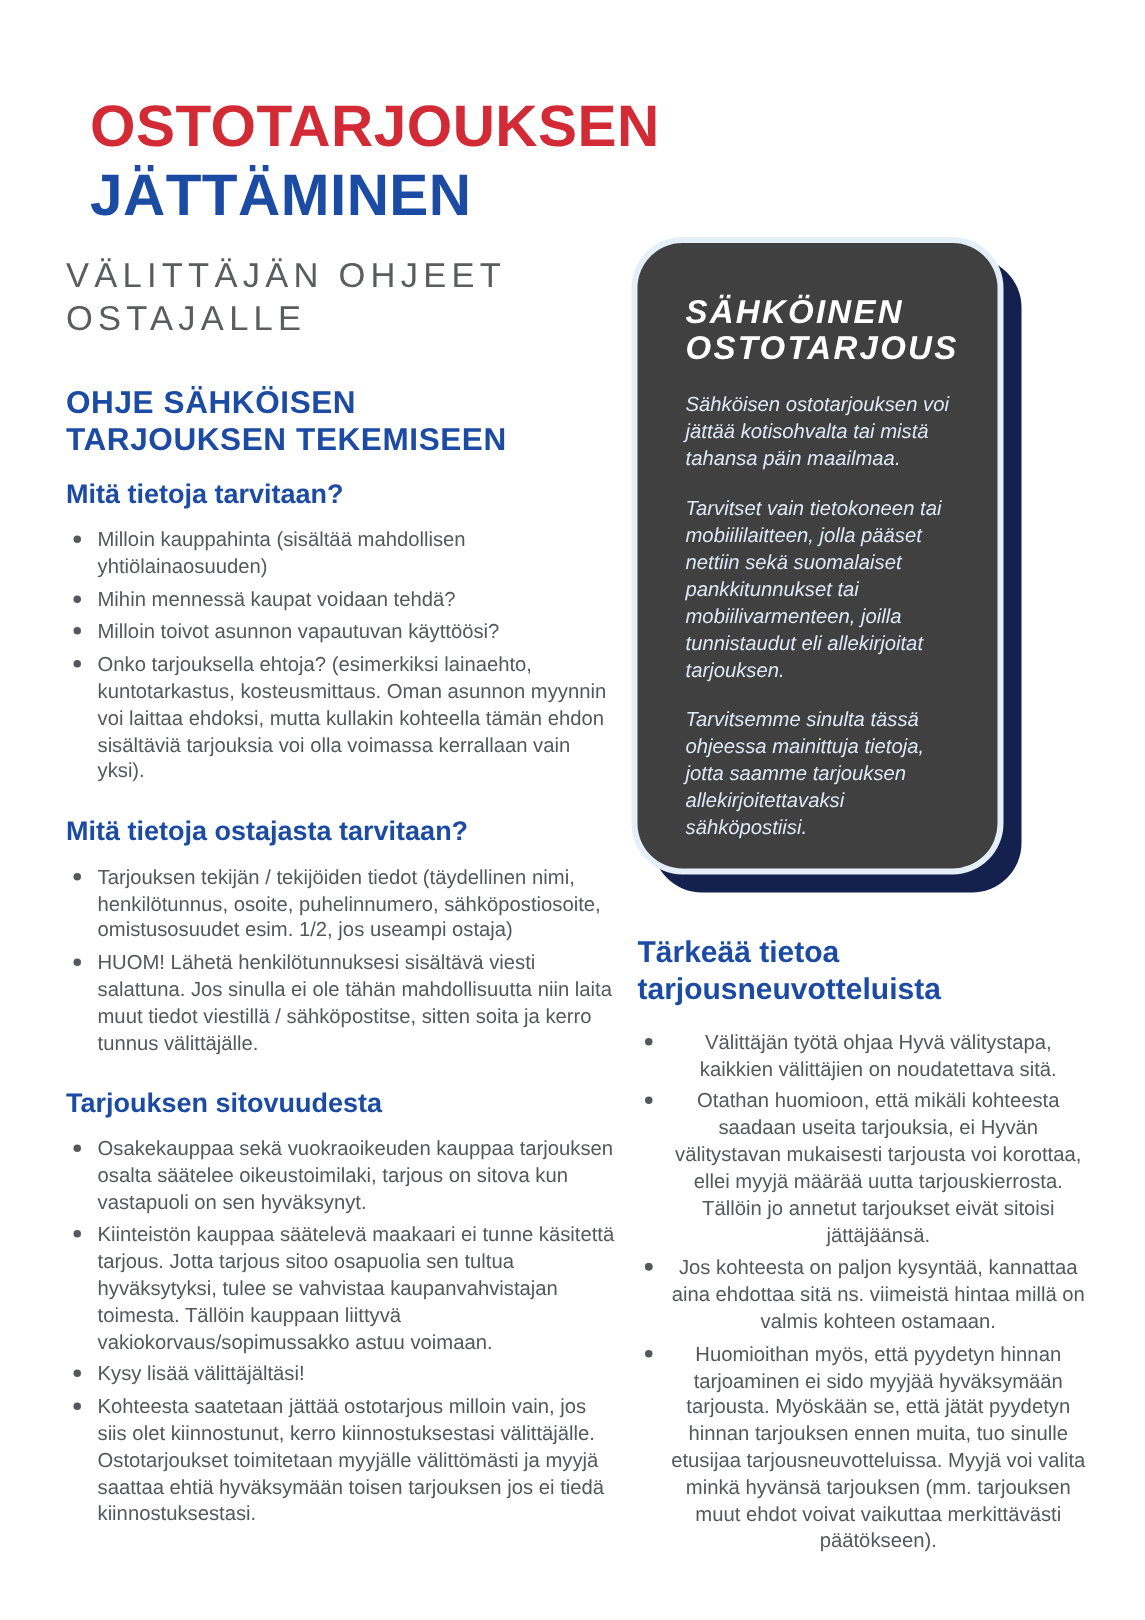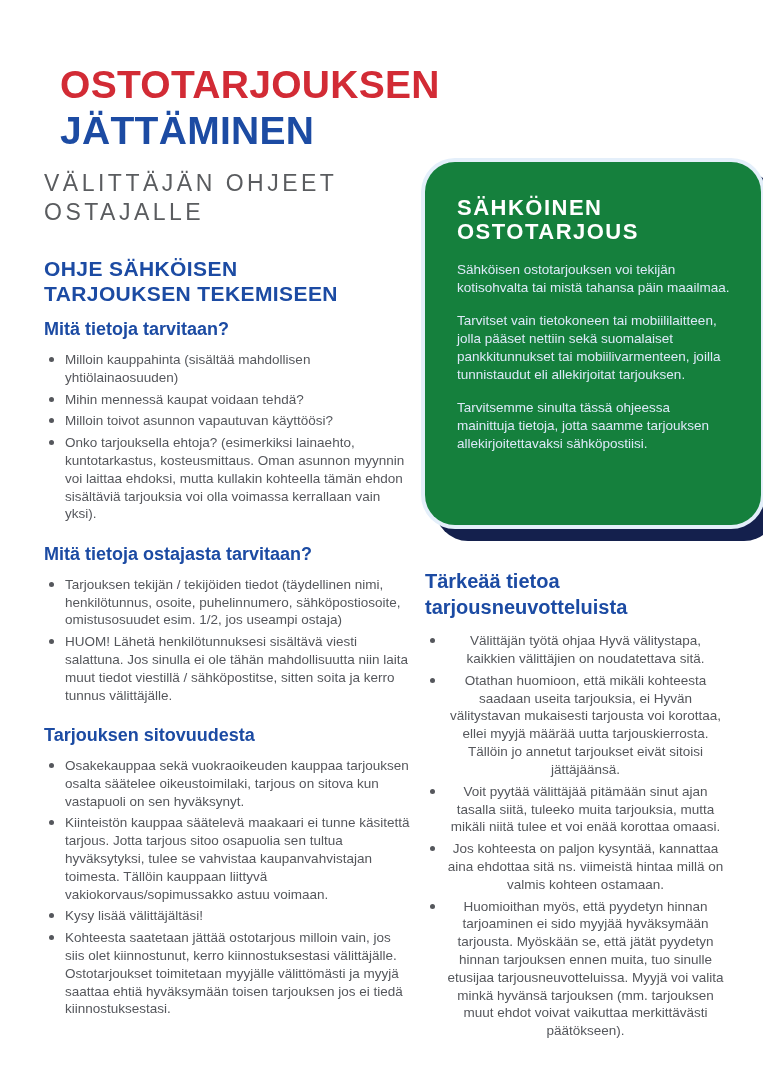--- a/index.html
+++ b/index.html
@@ -41,24 +41,25 @@
     font-size:13.5px;line-height:1.32;color:#55575c;
   }
   .dot{
     position:absolute;left:5px;top:6px;width:5px;height:5px;
     border-radius:50%;background:#55575c;
   }
 
   
   .col-right{position:absolute;left:425px;top:162px;width:300px;}
   .info-box{
-    box-sizing:border-box;width:336px;min-height:363px;
-    background:#15803d;border-radius:30px;
+    box-sizing:border-box;width:240px;min-height:363px;
+    background:#404040;border-radius:30px;
     padding:34px 30px 18px 32px;
     box-shadow:0 0 0 4px #e4effa, 13px 13px 0 3px #14204d;
+    font-style:italic;
   }
   .info-box-heading{
     margin:0;color:#ffffff;
     font-size:22px;font-weight:800;line-height:1.1;letter-spacing:1.5px;
   }
   .info-box p{
     margin:15px 0 0 0;color:#dde8f8;
     font-size:13.5px;line-height:1.33;
   }
   .info-box p:first-of-type{margin-top:17px;}
@@ -107,28 +108,28 @@
     </ul>
 
     <ul class="blist">
       <li><span class="dot"></span><span>Kohteesta saatetaan jättää ostotarjous milloin vain, jos siis olet kiinnostunut, kerro kiinnostuksestasi välittäjälle. Ostotarjoukset toimitetaan myyjälle välittömästi ja myyjä saattaa ehtiä hyväksymään toisen tarjouksen jos ei tiedä kiinnostuksestasi.</span></li>
     </ul>
   </section>
 
   <aside class="col-right">
     <div class="info-box">
       <h2 class="info-box-heading">SÄHKÖINEN OSTOTARJOUS</h2>
-      <p>Sähköisen ostotarjouksen voi tekijän kotisohvalta tai mistä tahansa päin maailmaa.</p>
+      <p>Sähköisen ostotarjouksen voi jättää kotisohvalta tai mistä tahansa päin maailmaa.</p>
       <p>Tarvitset vain tietokoneen tai mobiililaitteen, jolla pääset nettiin sekä suomalaiset pankkitunnukset tai mobiilivarmenteen, joilla tunnistaudut eli allekirjoitat tarjouksen.</p>
       <p>Tarvitsemme sinulta tässä ohjeessa mainittuja tietoja, jotta saamme tarjouksen allekirjoitettavaksi sähköpostiisi.</p>
     </div>
 
     <h3 class="right-heading">Tärkeää tietoa tarjousneuvotteluista</h3>
     <ul class="blist">
       <li><span class="dot"></span><span>Välittäjän työtä ohjaa Hyvä välitystapa, kaikkien välittäjien on noudatettava sitä.</span></li>
       <li><span class="dot"></span><span>Otathan huomioon, että mikäli kohteesta saadaan useita tarjouksia, ei Hyvän välitystavan mukaisesti tarjousta voi korottaa, ellei myyjä määrää uutta tarjouskierrosta. Tällöin jo annetut tarjoukset eivät sitoisi jättäjäänsä.</span></li>
-      <li><span class="dot"></span><span>Voit pyytää välittäjää pitämään sinut ajan tasalla siitä, tuleeko muita tarjouksia, mutta mikäli niitä tulee et voi enää korottaa omaasi.</span></li>
+      <li><span class="dot"></span></li>
       <li><span class="dot"></span><span>Jos kohteesta on paljon kysyntää, kannattaa aina ehdottaa sitä ns. viimeistä hintaa millä on valmis kohteen ostamaan.</span></li>
       <li><span class="dot"></span><span>Huomioithan myös, että pyydetyn hinnan tarjoaminen ei sido myyjää hyväksymään tarjousta. Myöskään se, että jätät pyydetyn hinnan tarjouksen ennen muita, tuo sinulle etusijaa tarjousneuvotteluissa. Myyjä voi valita minkä hyvänsä tarjouksen (mm. tarjouksen muut ehdot voivat vaikuttaa merkittävästi päätökseen).</span></li>
     </ul>
   </aside>
 
 </div>
 
 </body></html>

